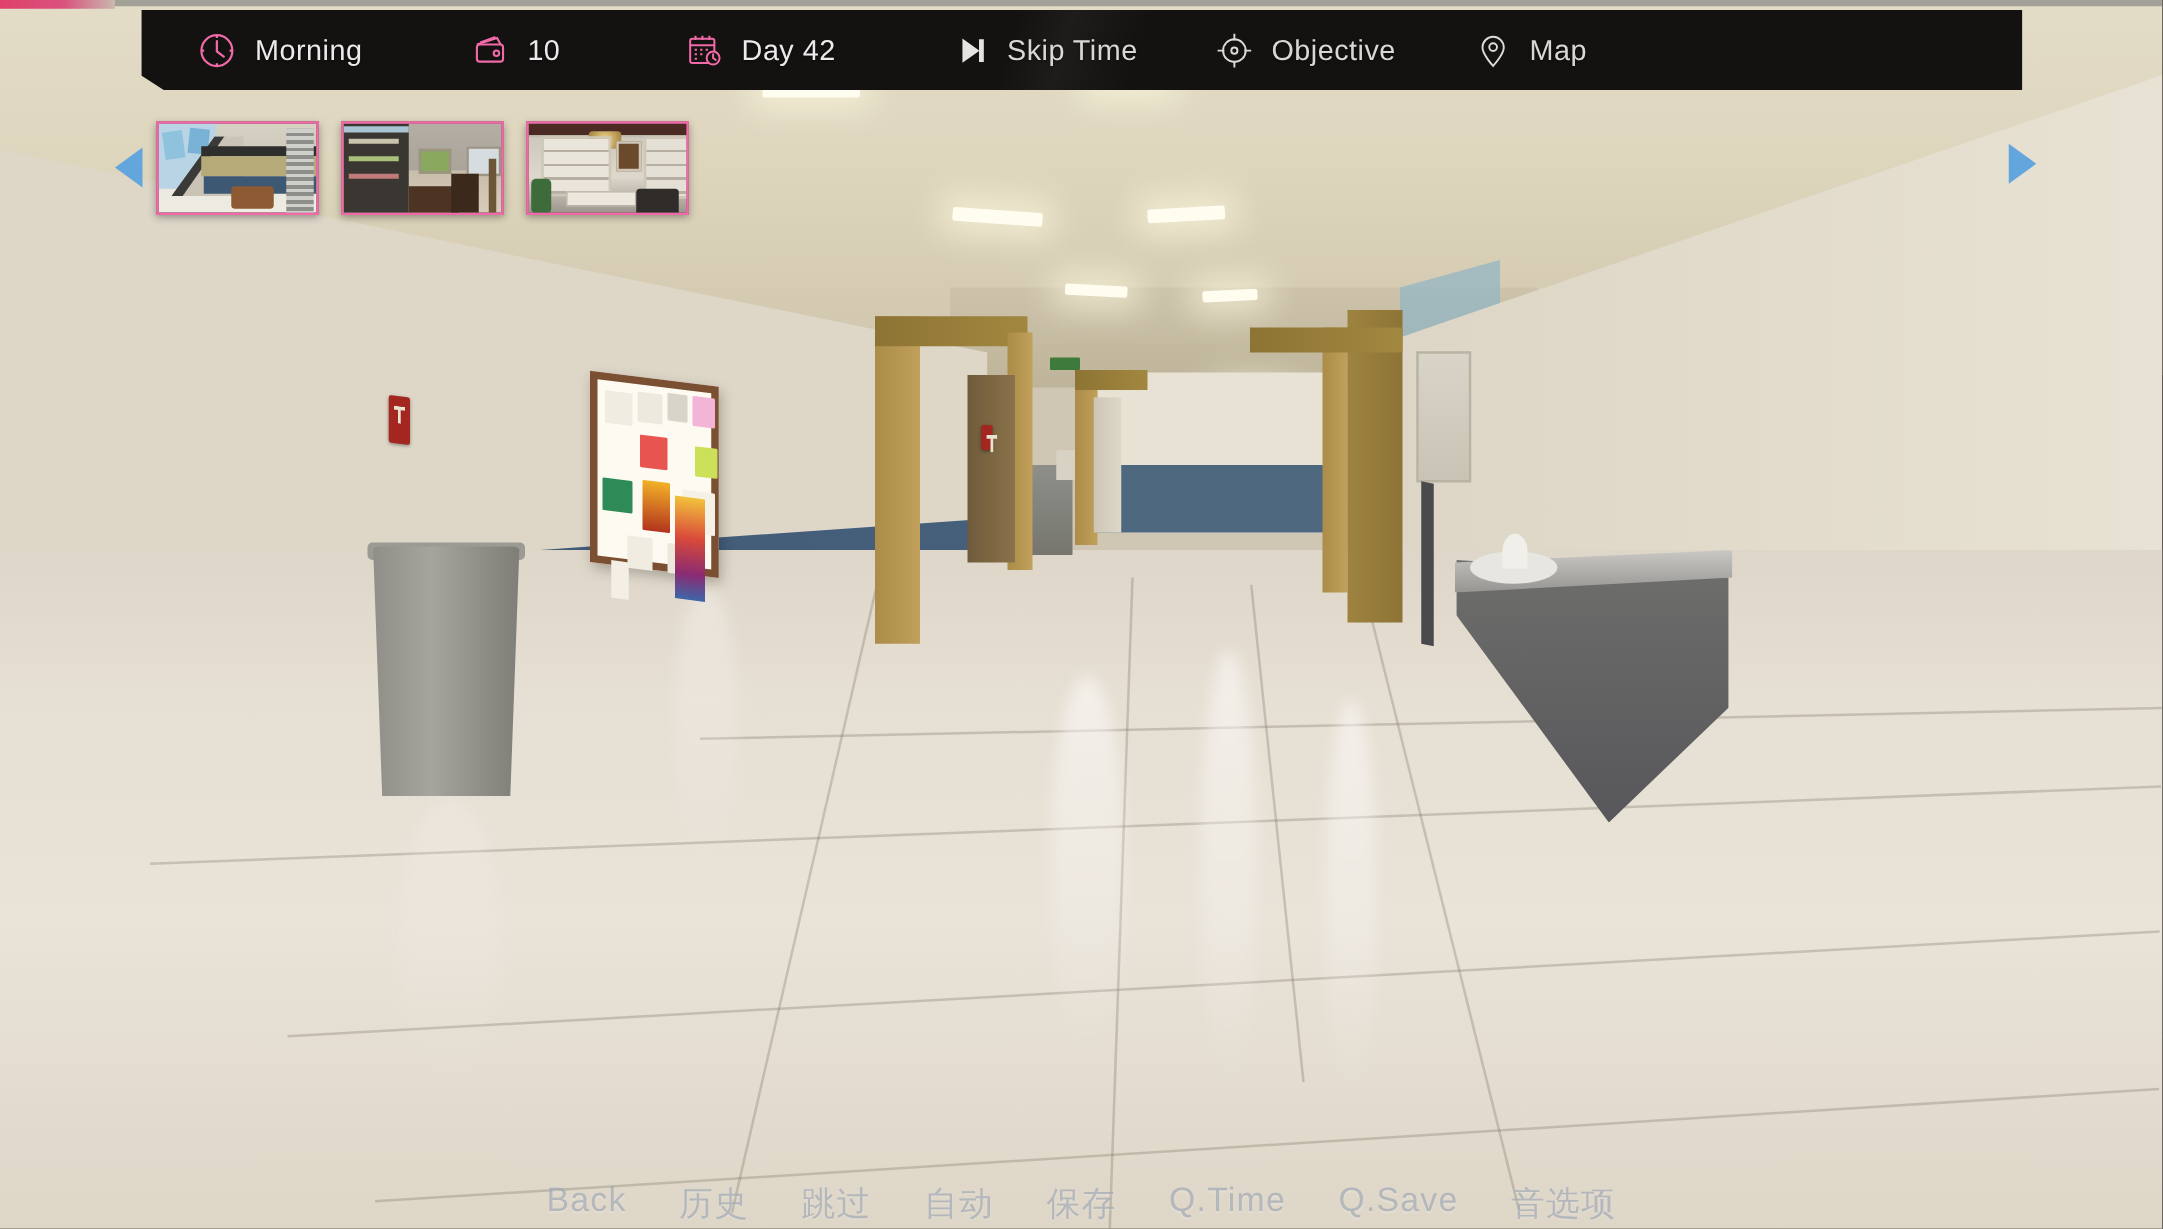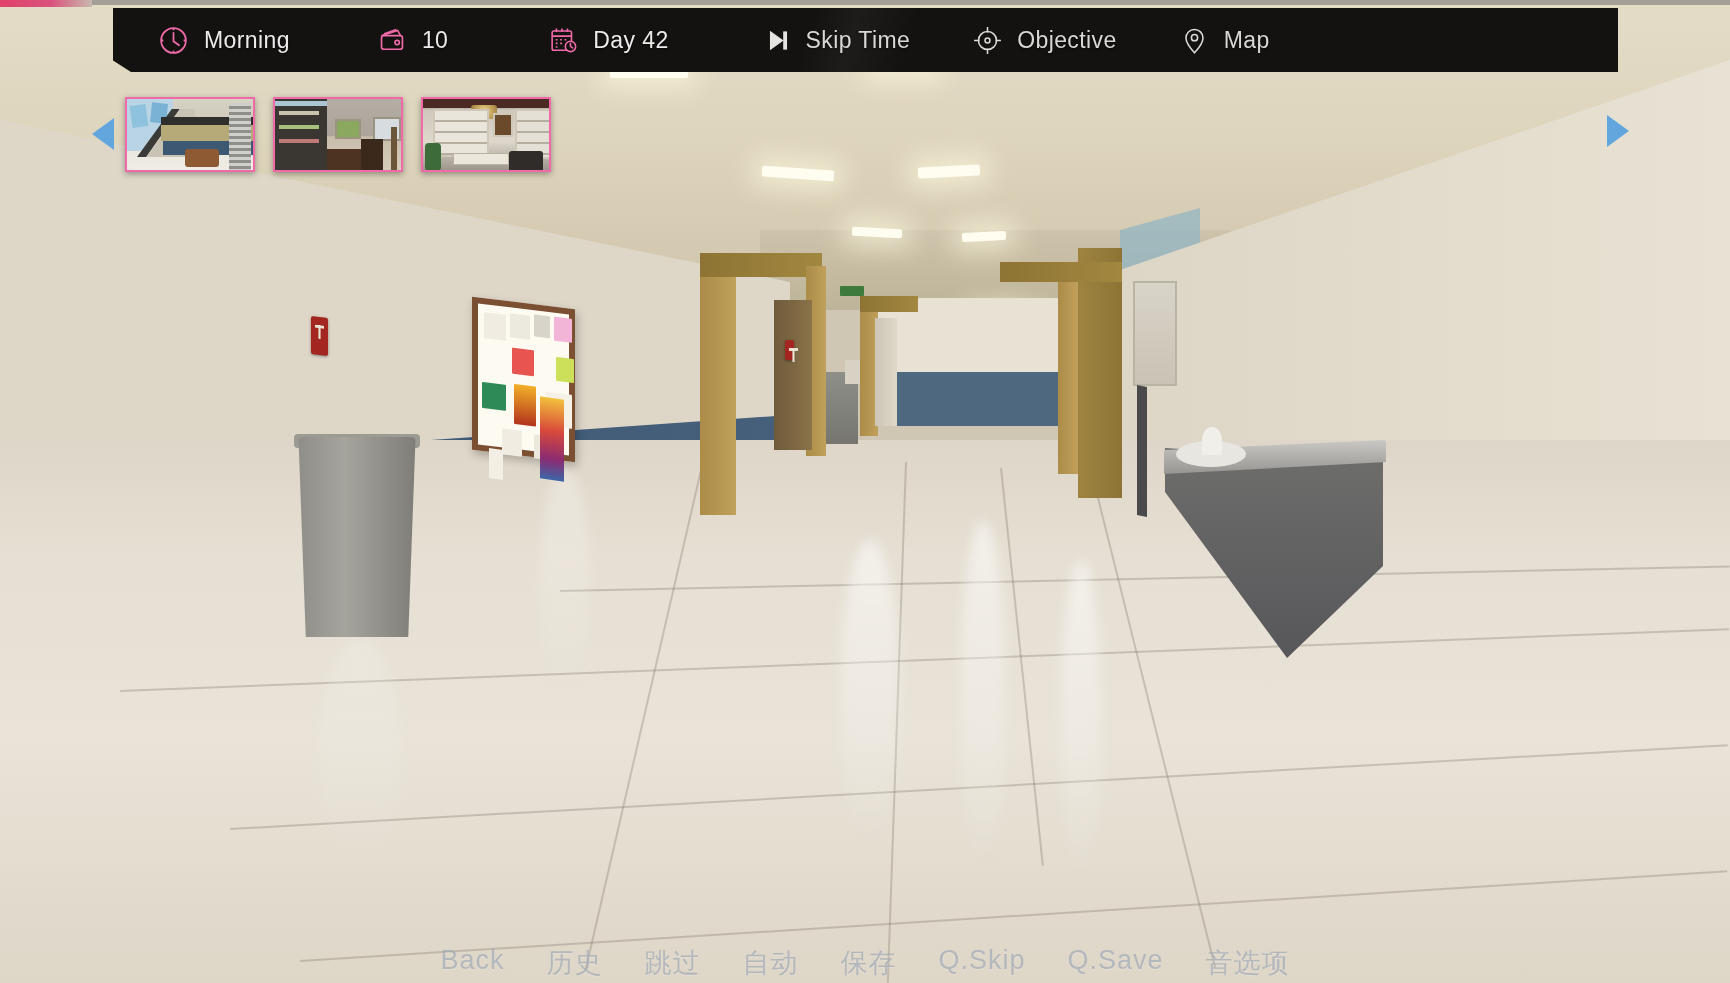--- a/index.html
+++ b/index.html
@@ -419,18 +419,18 @@
       <div style="position:absolute;left:2px;top:44px;width:16px;height:28px;background:#3d6b3a;border-radius:4px;"></div>
     </div>
   </div>
 
   <div class="bottombar">
     <span class="bmenu">Back</span>
     <span class="bmenu">历史</span>
     <span class="bmenu">跳过</span>
     <span class="bmenu">自动</span>
     <span class="bmenu">保存</span>
-    <span class="bmenu">Q.Skip</span>
+    <span class="bmenu">Q.Time</span>
     <span class="bmenu">Q.Save</span>
     <span class="bmenu">音选项</span>
   </div>
 
 </div>
 
 </body></html>

